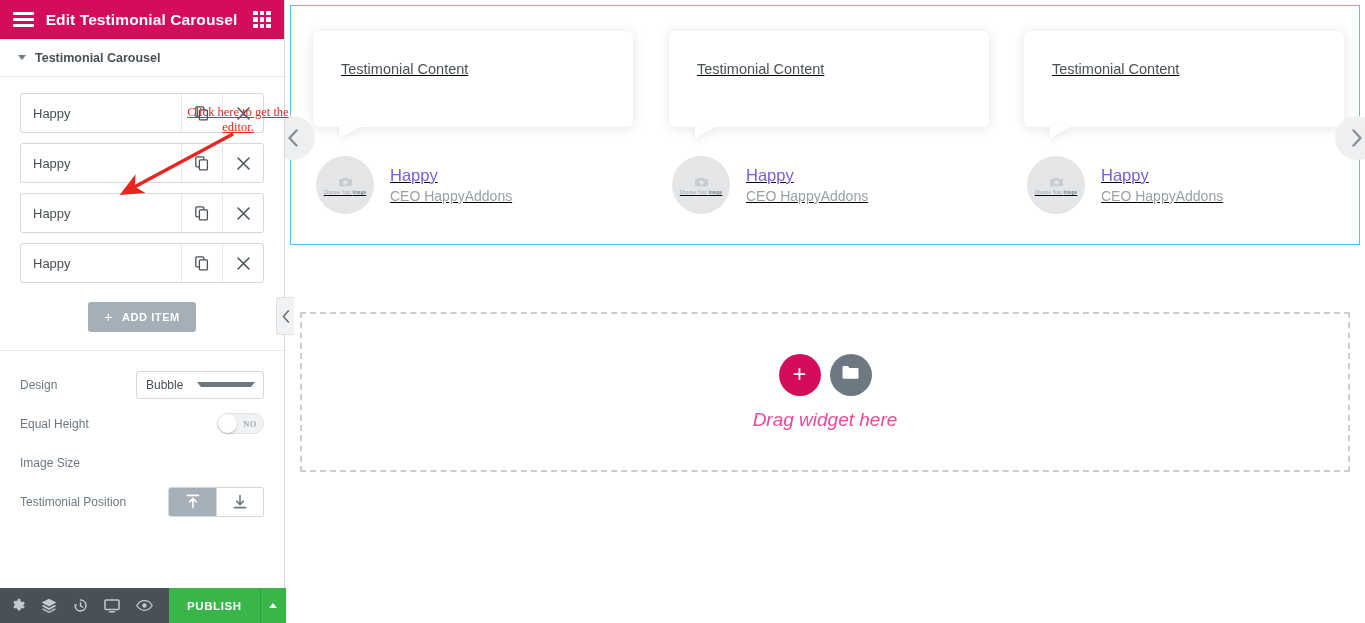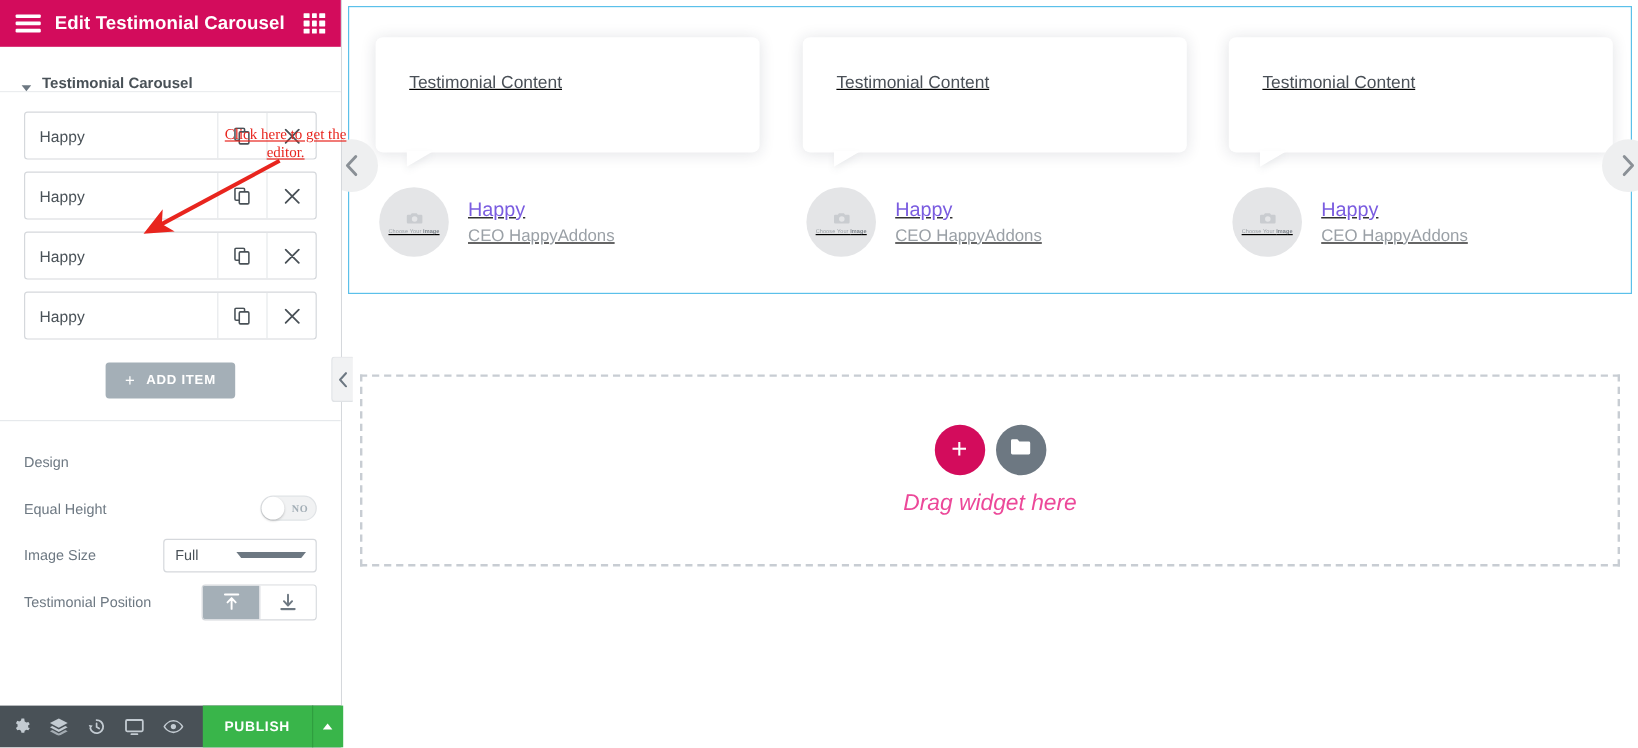--- a/index.html
+++ b/index.html
@@ -46,21 +46,21 @@
     align-items: center; justify-content: center; gap: 5px;
     font-size: 11px; color: #6d7882; cursor: pointer;
     border-bottom: 3px solid transparent;
     position: relative; background: #fff;
   }
   .ptab.active { background: #f1f2f3; border-bottom-color: #d30c5c; color: #495157; }
   .ptab svg { display: block; }
 
   #section-title-bar {
     height: 38px; flex: 0 0 38px;
-    display: flex; align-items: flex-end; gap: 9px;
+    display: flex; align-items: center; gap: 9px;
     padding: 0 18px; background: #fff;
     border-bottom: 1px solid #e6e9ec;
     cursor: pointer;
   }
   .caret-down { width: 0; height: 0; border-left: 4.5px solid transparent; border-right: 4.5px solid transparent; border-top: 5.5px solid #6d7882; }
   #section-title { font-size: 12.5px; font-weight: bold; color: #495157; }
 
   #panel-body { flex: 1 1 auto; overflow: hidden; background: #fff; }
 
   .repeater { padding: 16px 20px 0 20px; }
@@ -413,40 +413,40 @@
         <button id="add-item">
           <span class="plus">+</span>
           <span>ADD ITEM</span>
         </button>
       </div>
 
       <div class="ctrl-group">
 
         <div class="ctrl-row">
           <div class="ctrl-label">Design</div>
+          <div class="ctrl-field">
+            <div class="sel">
+              <span>Bubble</span>
+              <span class="car"></span>
+            </div>
+          </div>
         </div>
 
         <div class="ctrl-row">
           <div class="ctrl-label">Equal Height</div>
           <div class="ctrl-field">
             <div class="switch">
               <span class="knob"></span>
               <span class="txt">NO</span>
             </div>
           </div>
         </div>
 
         <div class="ctrl-row">
           <div class="ctrl-label">Image Size</div>
-          <div class="ctrl-field">
-            <div class="sel">
-              <span>Full</span>
-              <span class="car"></span>
-            </div>
-          </div>
         </div>
 
         <div class="ctrl-row">
           <div class="ctrl-label">Testimonial Position</div>
           <div class="ctrl-field">
             <div class="btn-group">
               <div class="bg-btn active">
                 <svg width="14" height="15" viewBox="0 0 14 15">
                     <path d="M1.5 1.4h11" stroke="#fff" stroke-width="1.8" stroke-linecap="round"></path>
                     <path d="M7 13.4V4.6M3.6 8 7 4.4 10.4 8" stroke="#fff" stroke-width="1.6" fill="none" stroke-linecap="round" stroke-linejoin="round"></path>

